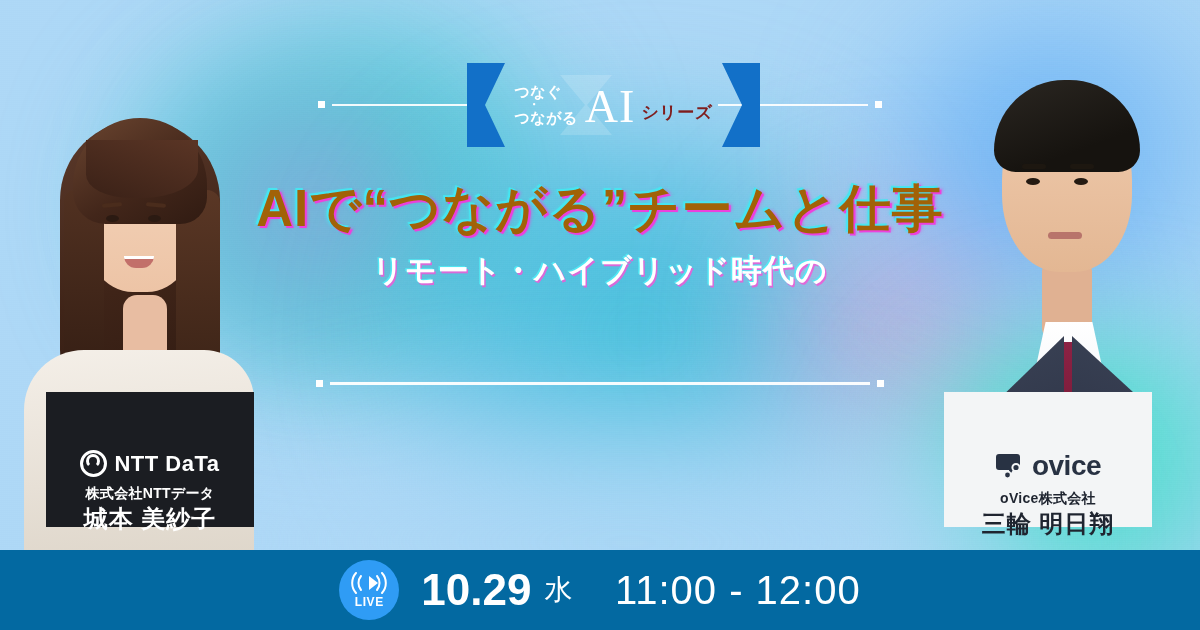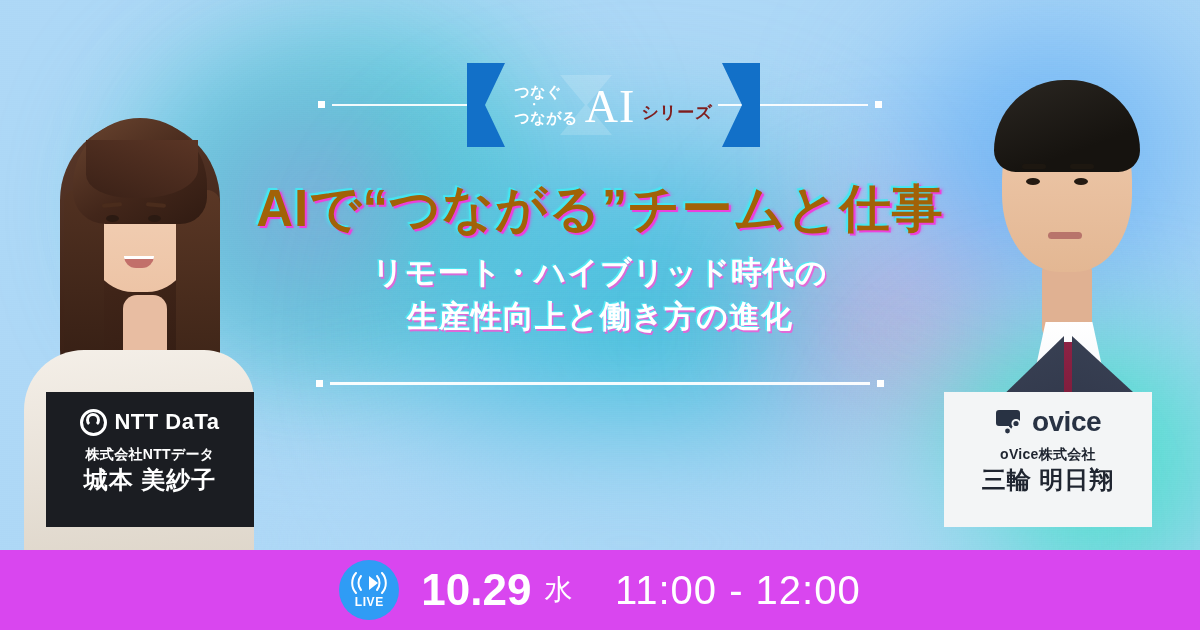--- a/index.html
+++ b/index.html
@@ -211,20 +211,21 @@
        2px  2px 0 rgba(240,60,220,0.95),
       -3px -1px 3px rgba(70,230,240,0.55),
        3px  1px 3px rgba(240,60,220,0.55);
   }
   .sub-title {
     color:#ffffff; font-size:31px; font-weight:700; letter-spacing:1px;
     line-height:1.42; margin-top:12px;
     text-shadow:
       -1.5px -1.5px 0 rgba(80,235,245,0.9),
        1.5px  1.5px 0 rgba(240,90,215,0.85);
+    font-family: Liberation Mono, monospace;
   }
   .divider-wrap { position:absolute; left:0; right:0; top:382px; }
   .divider-line {
     position:absolute; left:330px; right:330px; height:3px;
     background:rgba(255,255,255,0.95);
   }
   .divider-dot {
     position:absolute; top:-2px; width:7px; height:7px; background:#fff;
   }
   .divider-dot.l { left:316px; }
@@ -232,21 +233,21 @@
 
   
   .card {
     position:absolute; width:208px; height:135px;
     display:flex; flex-direction:column; align-items:center;
     justify-content:flex-start; padding-top:14px;
   }
   .card-left  { left:46px;  top:392px; background:#1b1d22; }
   .card-right { right:48px; top:392px; background:#f3f5f6; }
 
-  .logo-row { display:flex; align-items:center; justify-content:center; gap:7px; height:32px; }
+  .logo-row { display:flex; align-items:center; justify-content:center; gap:7px; height:32px;margin-top:44px; }
 
   .ntt-mark { width:27px; height:27px; position:relative; }
   .ntt-mark .ring {
     position:absolute; inset:0; border:3px solid #fff; border-radius:50%;
   }
   .ntt-mark .inner {
     position:absolute; left:6px; top:4px; width:14px; height:14px;
     border:3px solid #fff; border-radius:50%;
     border-bottom-color:transparent;
   }
@@ -264,21 +265,21 @@
   }
   .card-left .card-company, .card-left .card-name { color:#ffffff; }
   .card-right .card-company, .card-right .card-name { color:#1f2530; }
   .ovice-word {
     color:#283243; font-size:28px; font-weight:700; letter-spacing:-0.5px;
   }
 
   
   .bottom-bar {
     position:absolute; left:0; right:0; bottom:0; height:80px;
-    background:#d946ef; display:flex; align-items:center; justify-content:center;
+    background:#0369a1; display:flex; align-items:center; justify-content:center;
     gap:0;
   }
   .live-badge {
     width:60px; height:60px; border-radius:50%; background:#2f9cf5;
     display:flex; flex-direction:column; align-items:center; justify-content:center;
     margin-right:22px; flex:0 0 auto;
   }
   .live-icon { width:40px; height:22px; position:relative; }
   .live-text {
     color:#fff; font-size:12px; font-weight:700; letter-spacing:0.6px; margin-top:1px;
@@ -365,21 +366,20 @@
       </div>
       <span class="ribbon-ai">AI</span>
       <span class="ribbon-series">シリーズ</span>
     </div>
   </div>
 
   <div class="title-block">
     <div class="main-title">AIで“つながる”チームと仕事</div>
     <div class="sub-title">
       <div>リモート・ハイブリッド時代の</div>
-      <div>生産性向上と働き方の進化</div>
     </div>
   </div>
 
   <div class="divider-wrap">
     <div class="divider-dot l"></div>
     <div class="divider-line"></div>
     <div class="divider-dot r"></div>
   </div>
 
   <div class="card card-left">

